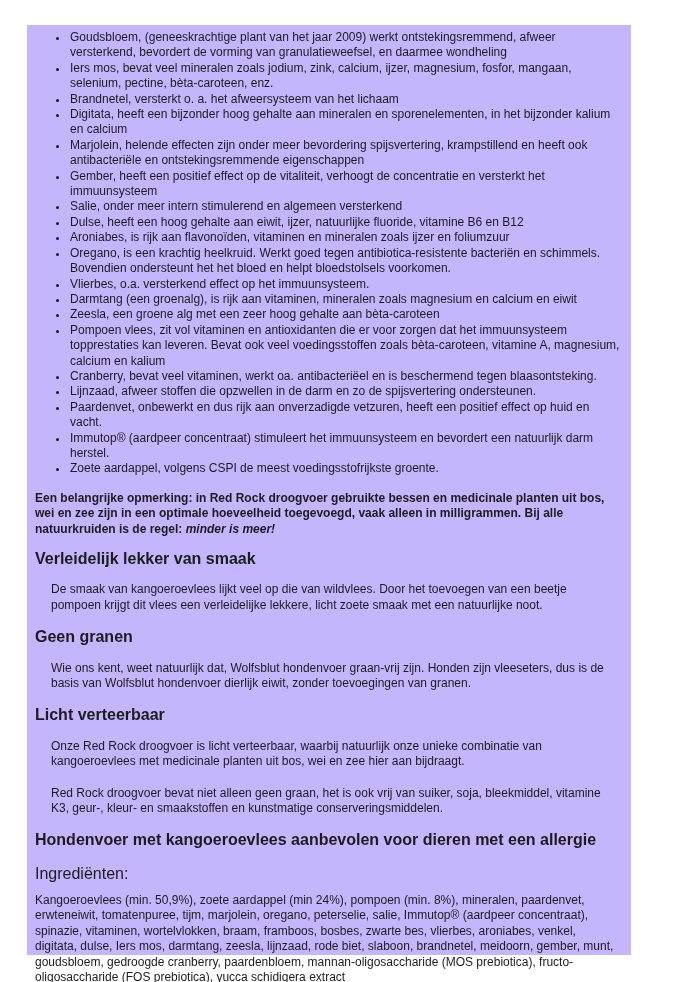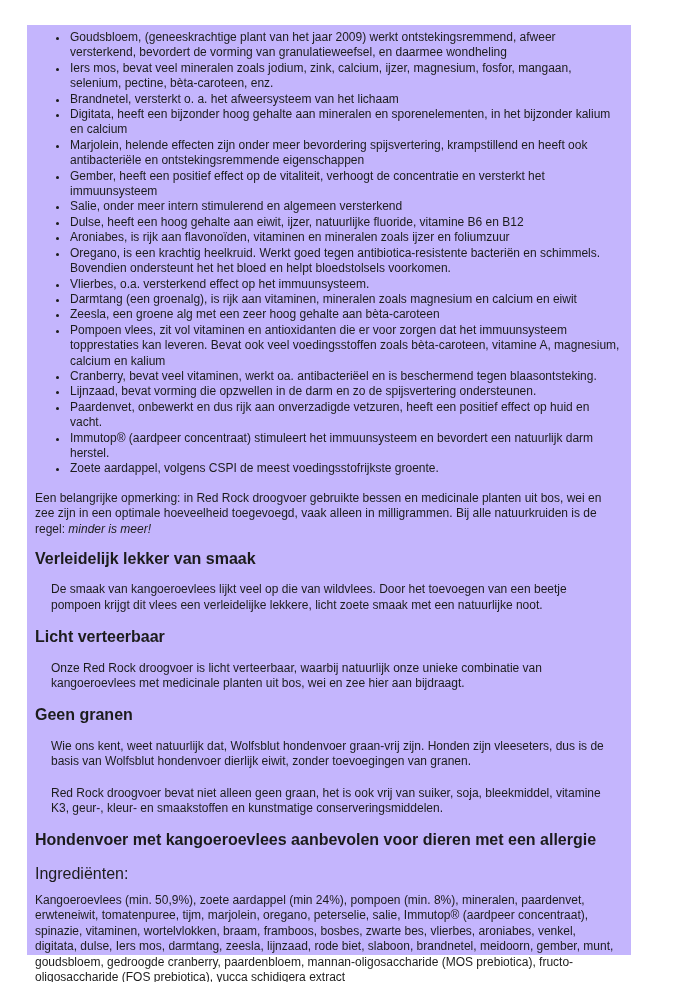--- a/index.html
+++ b/index.html
@@ -33,20 +33,21 @@
   }
   ul.benefits li {
     margin: 0;
     padding-left: 2px;
   }
   ul.benefits li::marker {
     font-size: 9px;
   }
   p.note {
     margin: 14px 0 0 0;
+    font-weight: bold;
   }
   p.note .em {
     font-style: italic;
   }
   .section {
     margin: 14px 0 0 0;
   }
   .section h3 {
     margin: 0;
     font-size: 16px;
@@ -80,41 +81,41 @@
     <li>Gember, heeft een positief effect op de vitaliteit, verhoogt de concentratie en versterkt het immuunsysteem</li>
     <li>Salie, onder meer intern stimulerend en algemeen versterkend</li>
     <li>Dulse, heeft een hoog gehalte aan eiwit, ijzer, natuurlijke fluoride, vitamine B6 en B12</li>
     <li>Aroniabes, is rijk aan flavonoïden, vitaminen en mineralen zoals ijzer en foliumzuur</li>
     <li>Oregano, is een krachtig heelkruid. Werkt goed tegen antibiotica-resistente bacteriën en schimmels. Bovendien ondersteunt het het bloed en helpt bloedstolsels voorkomen.</li>
     <li>Vlierbes, o.a. versterkend effect op het immuunsysteem.</li>
     <li>Darmtang (een groenalg), is rijk aan vitaminen, mineralen zoals magnesium en calcium en eiwit</li>
     <li>Zeesla, een groene alg met een zeer hoog gehalte aan bèta-caroteen</li>
     <li>Pompoen vlees, zit vol vitaminen en antioxidanten die er voor zorgen dat het immuunsysteem topprestaties kan leveren. Bevat ook veel voedingsstoffen zoals bèta-caroteen, vitamine A, magnesium, calcium en kalium</li>
     <li>Cranberry, bevat veel vitaminen, werkt oa. antibacteriëel en is beschermend tegen blaasontsteking.</li>
-    <li>Lijnzaad, bevat vorming die opzwellen in de darm en zo de spijsvertering ondersteunen.</li>
+    <li>Lijnzaad, afweer stoffen die opzwellen in de darm en zo de spijsvertering ondersteunen.</li>
     <li>Paardenvet, onbewerkt en dus rijk aan onverzadigde vetzuren, heeft een positief effect op huid en vacht.</li>
     <li>Immutop® (aardpeer concentraat) stimuleert het immuunsysteem en bevordert een natuurlijk darm herstel.</li>
     <li>Zoete aardappel, volgens CSPI de meest voedingsstofrijkste groente.</li>
   </ul>
 
   <p class="note"><span>Een belangrijke opmerking: in Red Rock droogvoer gebruikte bessen en medicinale planten uit bos, wei en zee zijn in een optimale hoeveelheid toegevoegd, vaak alleen in milligrammen. Bij alle natuurkruiden is de regel: </span><span class="em">minder is meer!</span></p>
 
   <div class="section">
     <h3>Verleidelijk lekker van smaak</h3>
     <p>De smaak van kangoeroevlees lijkt veel op die van wildvlees. Door het toevoegen van een beetje pompoen krijgt dit vlees een verleidelijke lekkere, licht zoete smaak met een natuurlijke noot.</p>
   </div>
 
   <div class="section">
-    <h3>Licht verteerbaar</h3>
-    <p>Onze Red Rock droogvoer is licht verteerbaar, waarbij natuurlijk onze unieke combinatie van kangoeroevlees met medicinale planten uit bos, wei en zee hier aan bijdraagt.</p>
+    <h3>Geen granen</h3>
+    <p>Wie ons kent, weet natuurlijk dat, Wolfsblut hondenvoer graan-vrij zijn. Honden zijn vleeseters, dus is de basis van Wolfsblut hondenvoer dierlijk eiwit, zonder toevoegingen van granen.</p>
   </div>
 
   <div class="section">
-    <h3>Geen granen</h3>
-    <p>Wie ons kent, weet natuurlijk dat, Wolfsblut hondenvoer graan-vrij zijn. Honden zijn vleeseters, dus is de basis van Wolfsblut hondenvoer dierlijk eiwit, zonder toevoegingen van granen.</p>
+    <h3>Licht verteerbaar</h3>
+    <p>Onze Red Rock droogvoer is licht verteerbaar, waarbij natuurlijk onze unieke combinatie van kangoeroevlees met medicinale planten uit bos, wei en zee hier aan bijdraagt.</p>
   </div>
 
   <div class="section">
     <p>Red Rock droogvoer bevat niet alleen geen graan, het is ook vrij van suiker, soja, bleekmiddel, vitamine K3, geur-, kleur- en smaakstoffen en kunstmatige conserveringsmiddelen.</p>
   </div>
 
   <div class="section">
     <h3>Hondenvoer met kangoeroevlees aanbevolen voor dieren met een allergie</h3>
   </div>
 

